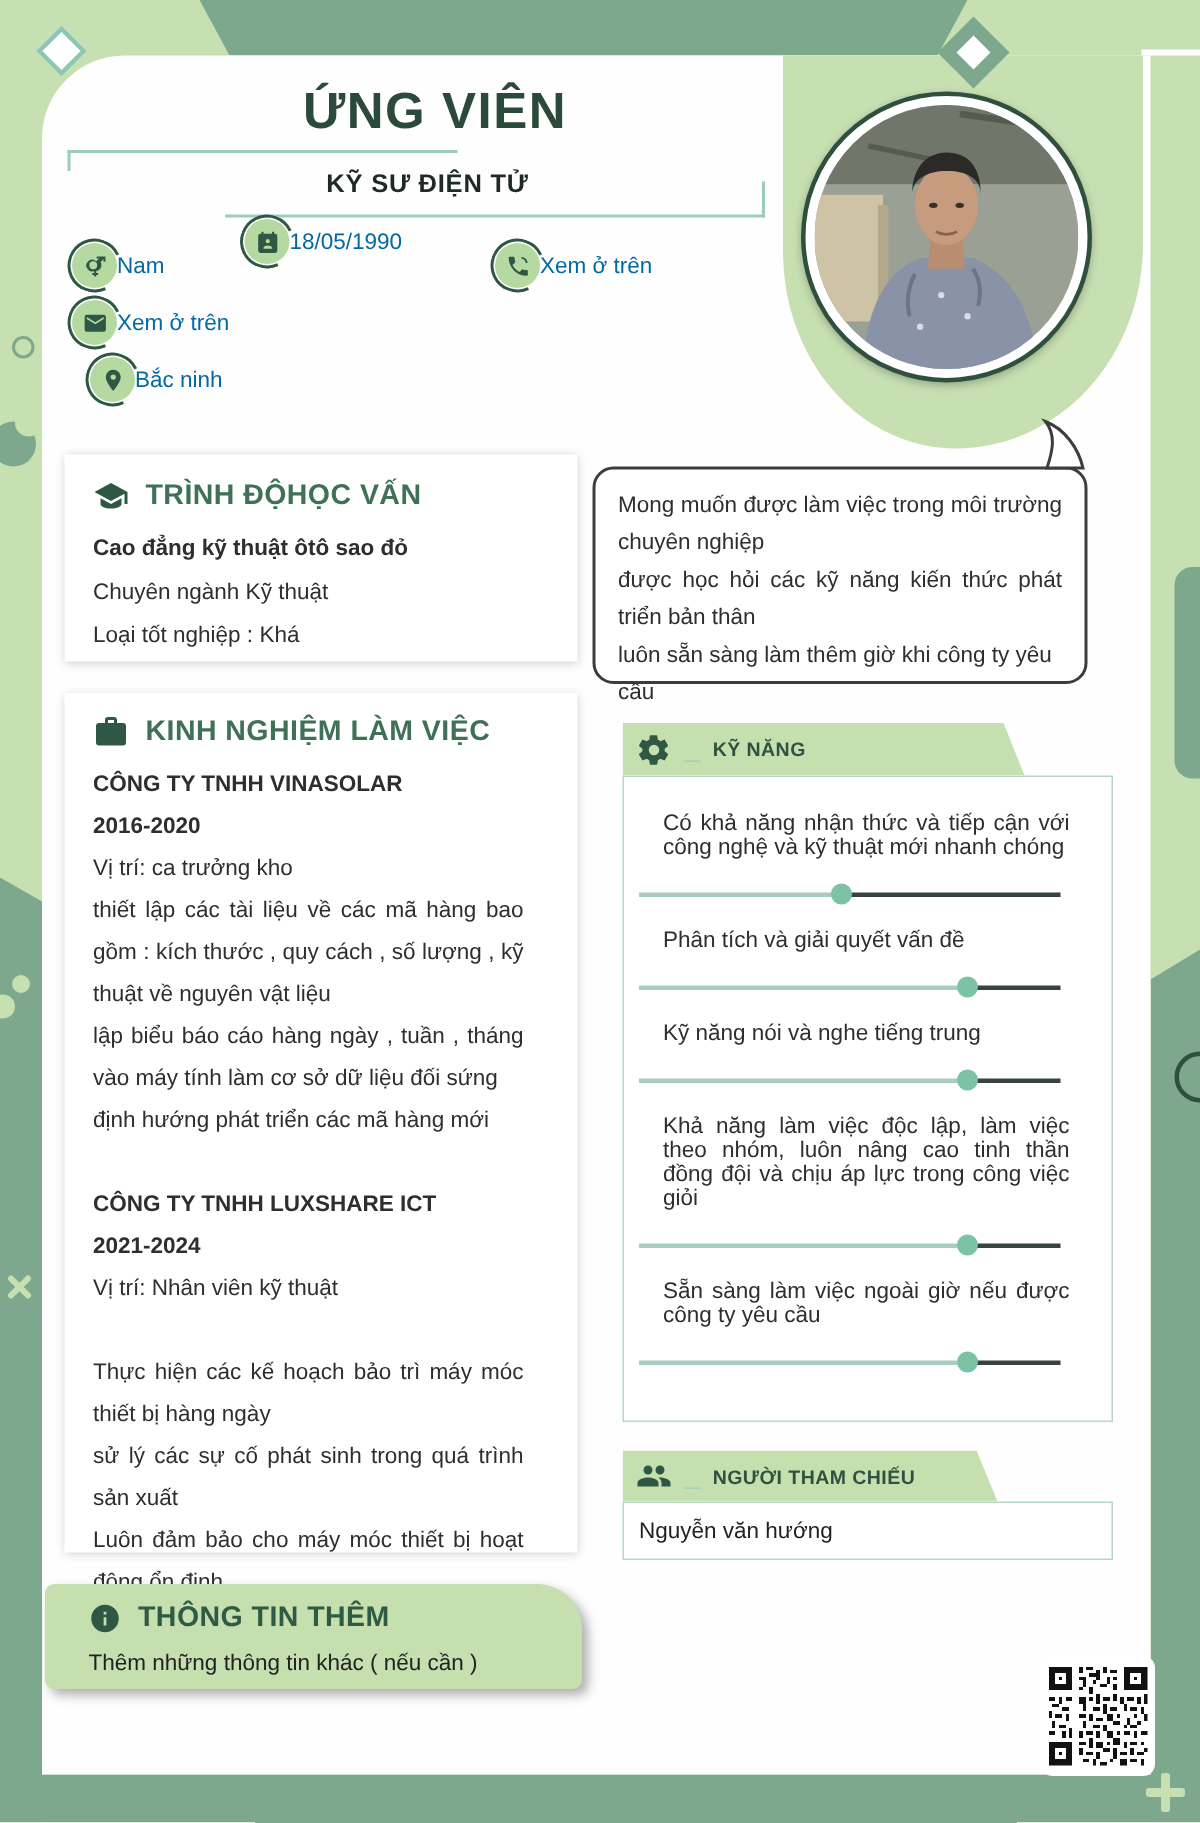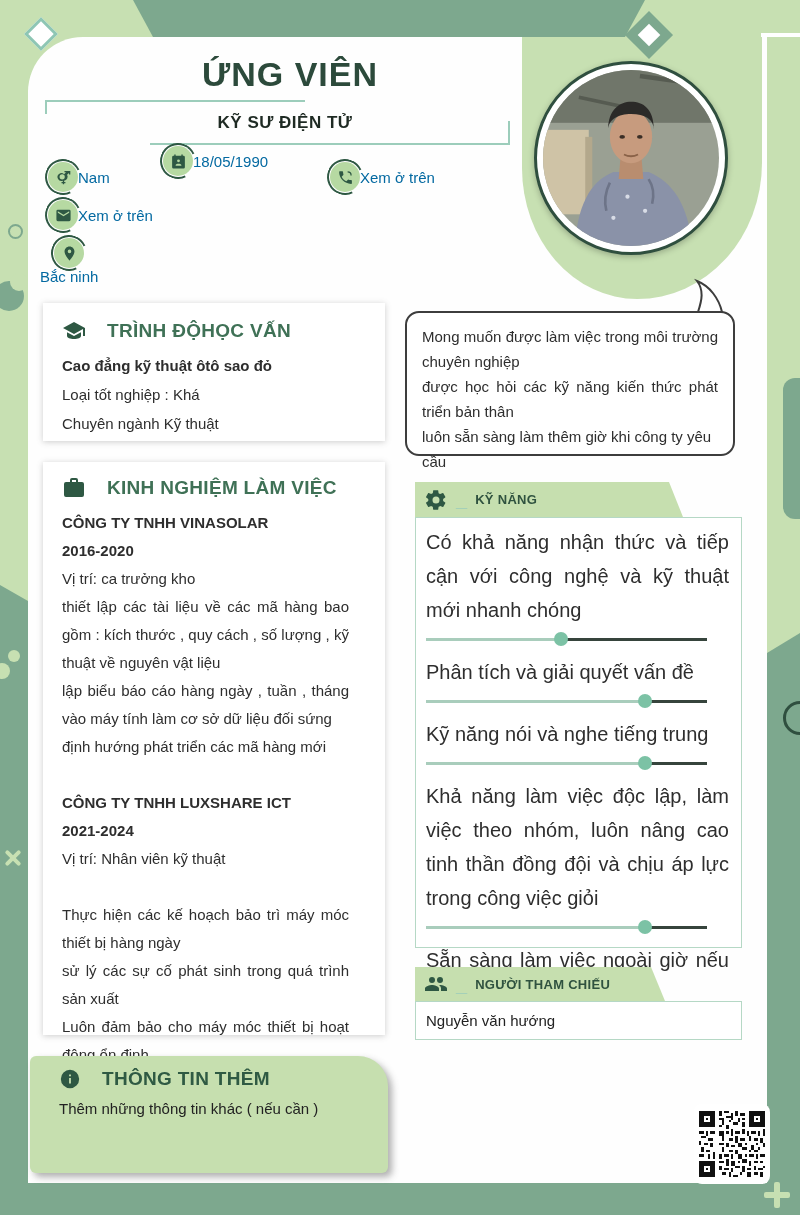--- a/index.html
+++ b/index.html
@@ -48,53 +48,53 @@
 
   .c-item{display:flex;align-items:center;font-size:15px;color:#0369a1;font-weight:500;}
   .badge{position:relative;width:30px;height:30px;border-radius:50%;background:#b6d9a2;flex:0 0 auto;
     display:flex;align-items:center;justify-content:center;}
   .badge::before{content:'';position:absolute;inset:-3px;border:2px solid #2e5843;border-radius:50%;
     border-right-color:transparent;transform:rotate(20deg);}
   .badge svg{width:17px;height:17px;fill:#2e5843;}
 
   
   .sec{background:#fff;box-shadow:0 1px 6px rgba(90,90,90,.3);}
-  .sec-head{display:flex;align-items:center;gap:21px;font-size:19px;font-weight:bold;color:#3f7156;letter-spacing:.3px;}
+  .sec-head{display:flex;align-items:center;gap:11px;font-size:19px;font-weight:bold;color:#3f7156;letter-spacing:.3px;}
   .sec-head svg{width:24px;height:24px;fill:#2e5843;flex:0 0 auto;}
   .edu{left:43px;top:303px;width:342px;height:138px;padding:16px 20px 0 19px;box-sizing:border-box;}
   .edu p{margin:0;font-size:15px;line-height:29px;color:#2e2e2e;}
   .edu .sec-head{margin-bottom:8px;}
   .bold{font-weight:bold;color:#1f1f1f;}
   .exp{left:43px;top:462px;width:342px;height:573px;padding:14px 36px 0 19px;box-sizing:border-box;}
   .exp .sec-head{margin-bottom:9px;}
   .exp p{margin:0;font-size:15px;line-height:28px;color:#2e2e2e;}
   .justify{text-align:justify;}
   .gap-top{margin-top:28px !important;}
 
-  .info-box{left:30px;top:1056px;width:358px;height:117px;background:#c6dfaf;border-radius:6px 30px 6px 6px;
+  .info-box{left:30px;top:1056px;width:358px;height:70px;background:#c6dfaf;border-radius:6px 30px 6px 6px;
     box-shadow:4px 4px 7px rgba(80,80,80,.45);padding:12px 36px 0 29px;box-sizing:border-box;}
   .info-box .sec-head{color:#2f5a43;}
   .info-box .sec-head svg{width:22px;height:22px;}
   .info-text{margin:10px 0 0 0;font-size:15px;font-weight:500;color:#222;}
 
   
-  .bubble{left:405px;top:311px;width:330px;height:145px;border:2px solid #3d3d3d;border-radius:14px;background:#fff;
+  .bubble{left:395px;top:311px;width:330px;height:145px;border:2px solid #3d3d3d;border-radius:14px;background:#fff;
     padding:11px 15px;box-sizing:border-box;}
   .bubble p{margin:0;font-size:15px;line-height:25px;color:#2e2e2e;}
   .tail{left:688px;top:278px;}
 
   .band{background:#c6dfaf;display:flex;align-items:center;gap:8px;padding-left:9px;box-sizing:border-box;
     clip-path:polygon(0 0,calc(100% - 14px) 0,100% 100%,0 100%);}
   .band svg{width:24px;height:24px;fill:#2e5843;flex:0 0 auto;}
   .band .pre{color:#9ccdbb;font-weight:bold;font-size:20px;}
   .band .lbl{font-size:13px;font-weight:bold;color:#2f523f;letter-spacing:.3px;}
   .skills-band{left:415px;top:482px;width:268px;height:35px;}
   .skills-box{left:415px;top:517px;width:327px;height:431px;border:1px solid #b5d8c5;background:#fff;
     padding:7px 12px 0 10px;box-sizing:border-box;}
-  .skill-text{margin:0;font-size:20px;line-height:34px;color:#2e2e2e;}
+  .skill-text{margin:16px;font-size:15px;line-height:16px;color:#2e2e2e;}
   .slider{position:relative;height:14px;margin:5px 22px 9px 0;}
   .slider .tr-l{position:absolute;left:0;top:6px;height:3px;width:var(--p,50%);background:#a9cdbc;}
   .slider .tr-r{position:absolute;left:var(--p,50%);right:0;top:6px;height:3px;background:#36443c;}
   .slider .dot{position:absolute;left:calc(var(--p,50%) - 7px);top:0;width:14px;height:14px;border-radius:50%;background:#7cc2a5;}
 
   .refs-band{left:415px;top:967px;width:250px;height:34px;}
   .refs-box{left:415px;top:1001px;width:327px;height:39px;border:1px solid #b5d8c5;background:#fff;
     display:flex;align-items:center;padding-left:10px;box-sizing:border-box;font-size:15px;color:#222;}
 
   
@@ -188,40 +188,40 @@
     <span>Xem ở trên</span>
   </div>
   <div class="abs c-item" style="left:48px;top:200px;">
     <span class="badge">
       <svg viewBox="0 0 24 24">
           <path d="M20 4H4a2 2 0 0 0-2 2v12a2 2 0 0 0 2 2h16a2 2 0 0 0 2-2V6a2 2 0 0 0-2-2zm0 4-8 5-8-5V6l8 5 8-5v2z"></path>
         </svg>
     </span>
     <span>Xem ở trên</span>
   </div>
-  <div class="abs c-item" style="left:40px;top:238px;flex-direction:column;">
+  <div class="abs c-item" style="left:60px;top:238px;">
     <span class="badge">
       <svg viewBox="0 0 24 24">
           <path d="M12 2C8.1 2 5 5.1 5 9c0 5.2 7 13 7 13s7-7.8 7-13c0-3.9-3.1-7-7-7zm0 9.5a2.5 2.5 0 1 1 0-5 2.5 2.5 0 0 1 0 5z"></path>
         </svg>
     </span>
     <span>Bắc ninh</span>
   </div>
 
   <div class="abs sec edu">
     <div class="sec-head">
       <svg viewBox="0 0 24 24">
           <path d="M12 3 1 9l11 6 9-4.9V17h2V9L12 3z"></path>
           <path d="M5 13.2V17c0 1.7 3.1 3 7 3s7-1.3 7-3v-3.8l-7 3.8-7-3.8z"></path>
         </svg>
       <span>TRÌNH ĐỘHỌC VẤN</span>
     </div>
     <p class="bold">Cao đẳng kỹ thuật ôtô sao đỏ</p>
+    <p>Chuyên ngành Kỹ thuật</p>
     <p>Loại tốt nghiệp : Khá</p>
-    <p>Chuyên ngành Kỹ thuật</p>
   </div>
 
   <div class="abs sec exp">
     <div class="sec-head">
       <svg viewBox="0 0 24 24">
           <path d="M10 2h4a2 2 0 0 1 2 2v2h4a2 2 0 0 1 2 2v11a2 2 0 0 1-2 2H4a2 2 0 0 1-2-2V8a2 2 0 0 1 2-2h4V4a2 2 0 0 1 2-2zm0 4h4V4h-4v2z"></path>
         </svg>
       <span>KINH NGHIỆM LÀM VIỆC</span>
     </div>
     <p class="bold">CÔNG TY TNHH VINASOLAR</p>

